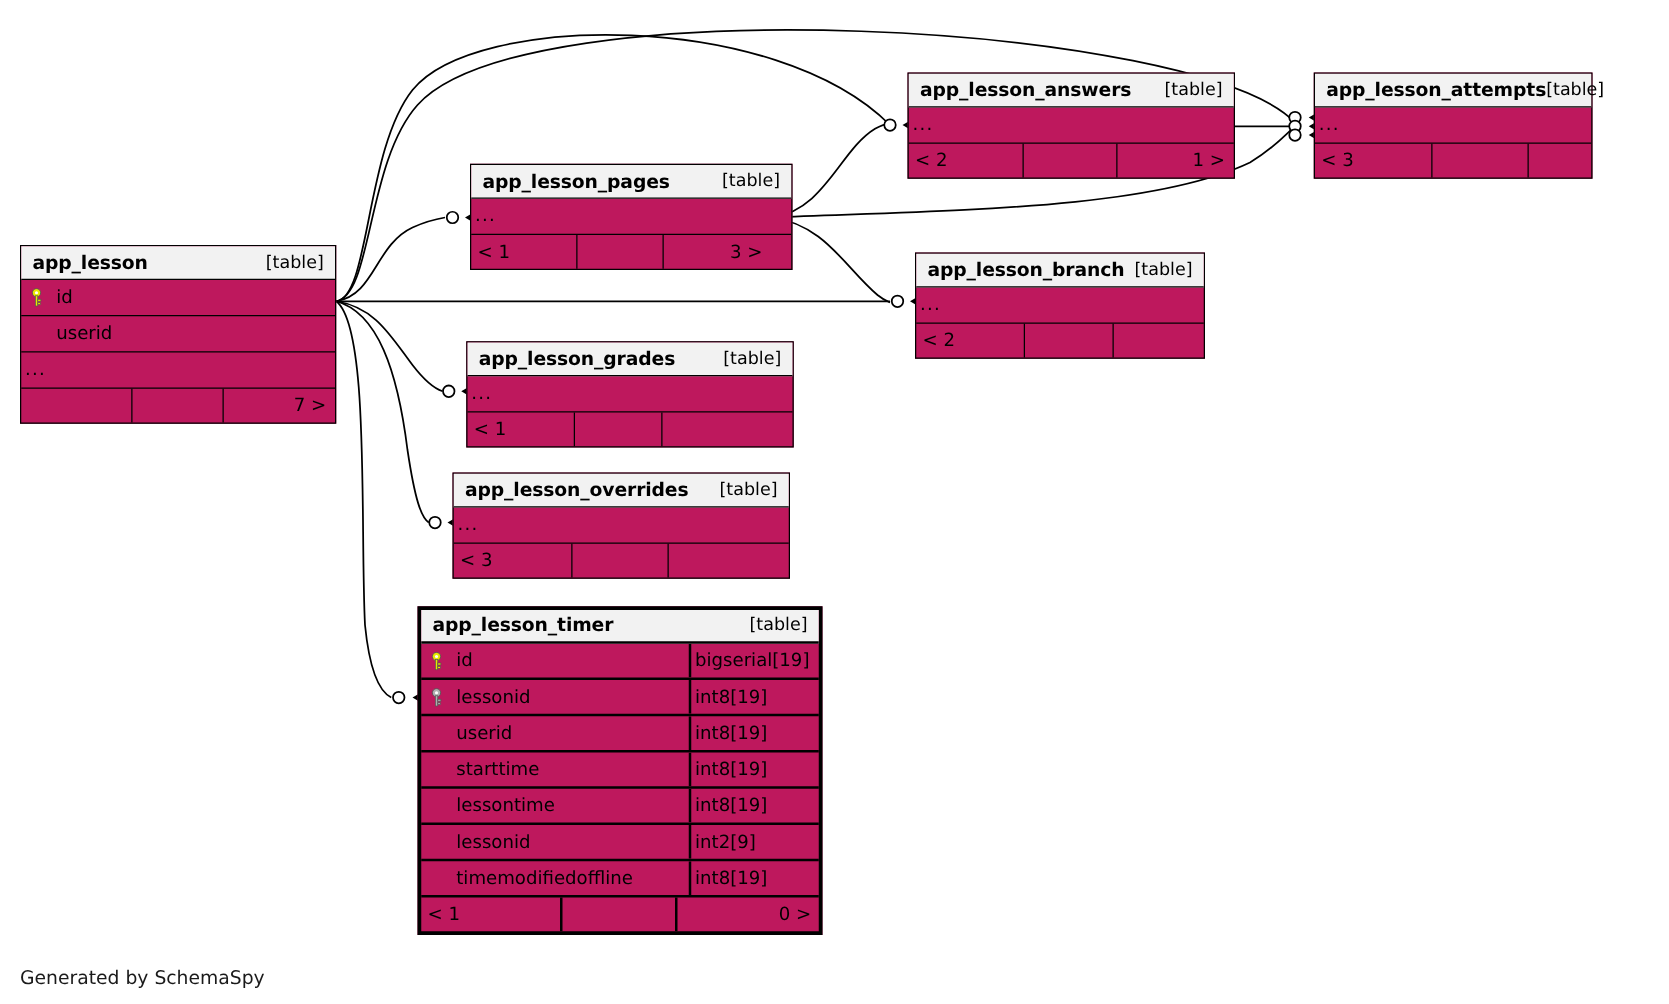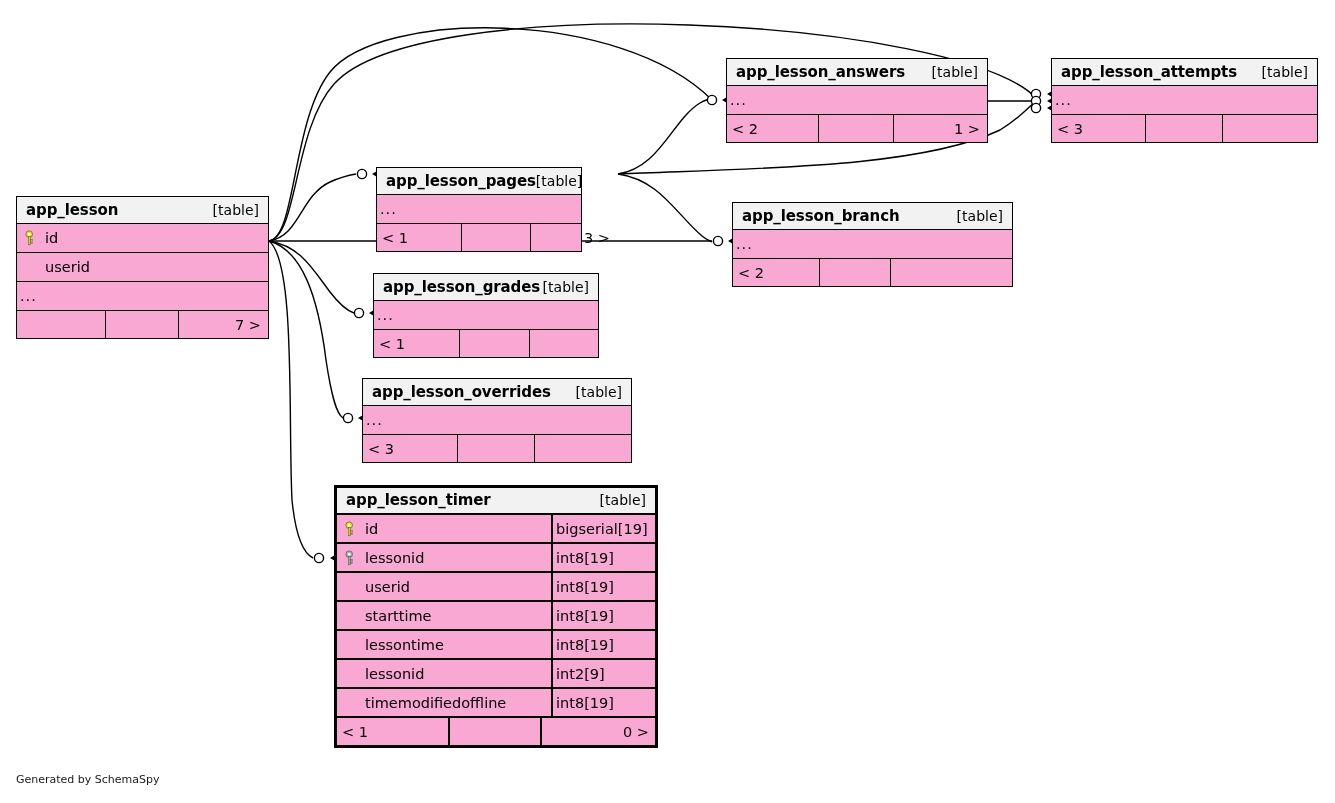--- a/index.html
+++ b/index.html
@@ -37,21 +37,21 @@
   .edge-arrow {
     fill: #000000;
     stroke: none;
   }
 
   
   .tbl {
     position: absolute;
     box-sizing: border-box;
     border: 1.5px solid #000000;
-    background: #f9a8d4;
+    background: #be185d;
     font-size: 14.5px;
     color: #000000;
   }
   .tbl.focus {
     border-width: 3px;
   }
   .tbl .hdr {
     box-sizing: border-box;
     display: flex;
     align-items: center;
@@ -142,21 +142,21 @@
   .tbl.focus .footrow .fcell { border-right-width: 2px; }
   .footrow .fcell:last-child { border-right: none; }
   .footrow .fleft  { justify-content: flex-start; padding-left: 5px; }
   .footrow .fmid   { justify-content: center; }
   .footrow .fright { justify-content: flex-end; padding-right: 6px; }
 
   #credit {
     position: absolute;
     left: 16px;
     top: 773px;
-    font-size: 11px;
+    font-size: 15px;
     color: #1a1a1a;
     white-space: nowrap;
   }
 </style>
 </head>
 <body>
 
 <div id="canvas">
 
   <svg id="edges" viewBox="0 0 1335 803" xmlns="http://www.w3.org/2000/svg">
@@ -217,21 +217,21 @@
         </div>
         <div class="rowline">
           <span class="cname ellipsis">...</span>
         </div>
         <div class="footrow">
           <div class="fcell fleft" style="width: 89px; flex: 0 0 89px;"></div>
           <div class="fcell fmid" style="width: 73px; flex: 0 0 73px;"></div>
           <div class="fcell fright" style="width: 88px; flex: 0 0 88px;">7 &gt;</div>
         </div>
       </div>
-      <div class="tbl" style="left: 376px; top: 131px; width: 206px; margin-top: 36px;">
+      <div class="tbl" style="left: 376px; top: 131px; width: 258px;">
         <div class="hdr">
           <span class="tname">app_lesson_pages</span>
           <span class="ttype">[table]</span>
         </div>
         <div class="rowline">
           <span class="cname ellipsis">...</span>
         </div>
         <div class="footrow">
           <div class="fcell fleft" style="width: 85px; flex: 0 0 85px;">&lt; 1</div>
           <div class="fcell fmid" style="width: 69px; flex: 0 0 69px;"></div>
@@ -245,49 +245,49 @@
         </div>
         <div class="rowline">
           <span class="cname ellipsis">...</span>
         </div>
         <div class="footrow">
           <div class="fcell fleft" style="width: 92px; flex: 0 0 92px;">&lt; 2</div>
           <div class="fcell fmid" style="width: 75px; flex: 0 0 75px;"></div>
           <div class="fcell fright" style="width: 92px; flex: 0 0 92px;">1 &gt;</div>
         </div>
       </div>
-      <div class="tbl" style="left: 1051px; top: 58px; width: 267px; text-align: center;">
+      <div class="tbl" style="left: 1051px; top: 58px; width: 223px; text-align: center;">
         <div class="hdr">
           <span class="tname">app_lesson_attempts</span>
           <span class="ttype">[table]</span>
         </div>
         <div class="rowline">
           <span class="cname ellipsis">...</span>
         </div>
         <div class="footrow">
           <div class="fcell fleft" style="width: 94px; flex: 0 0 94px;">&lt; 3</div>
           <div class="fcell fmid" style="width: 77px; flex: 0 0 77px;"></div>
           <div class="fcell fright" style="width: 93px; flex: 0 0 93px;"></div>
         </div>
       </div>
-      <div class="tbl" style="left: 732px; top: 202px; width: 281px;">
+      <div class="tbl" style="left: 732px; top: 202px; width: 232px;">
         <div class="hdr">
           <span class="tname">app_lesson_branch</span>
           <span class="ttype">[table]</span>
         </div>
         <div class="rowline">
           <span class="cname ellipsis">...</span>
         </div>
         <div class="footrow">
           <div class="fcell fleft" style="width: 87px; flex: 0 0 87px;">&lt; 2</div>
           <div class="fcell fmid" style="width: 71px; flex: 0 0 71px;"></div>
           <div class="fcell fright" style="width: 86px; flex: 0 0 86px;"></div>
         </div>
       </div>
-      <div class="tbl" style="left: 373px; top: 273px; width: 226px;">
+      <div class="tbl" style="left: 373px; top: 273px; width: 262px;">
         <div class="hdr">
           <span class="tname">app_lesson_grades</span>
           <span class="ttype">[table]</span>
         </div>
         <div class="rowline">
           <span class="cname ellipsis">...</span>
         </div>
         <div class="footrow">
           <div class="fcell fleft" style="width: 86px; flex: 0 0 86px;">&lt; 1</div>
           <div class="fcell fmid" style="width: 70px; flex: 0 0 70px;"></div>

